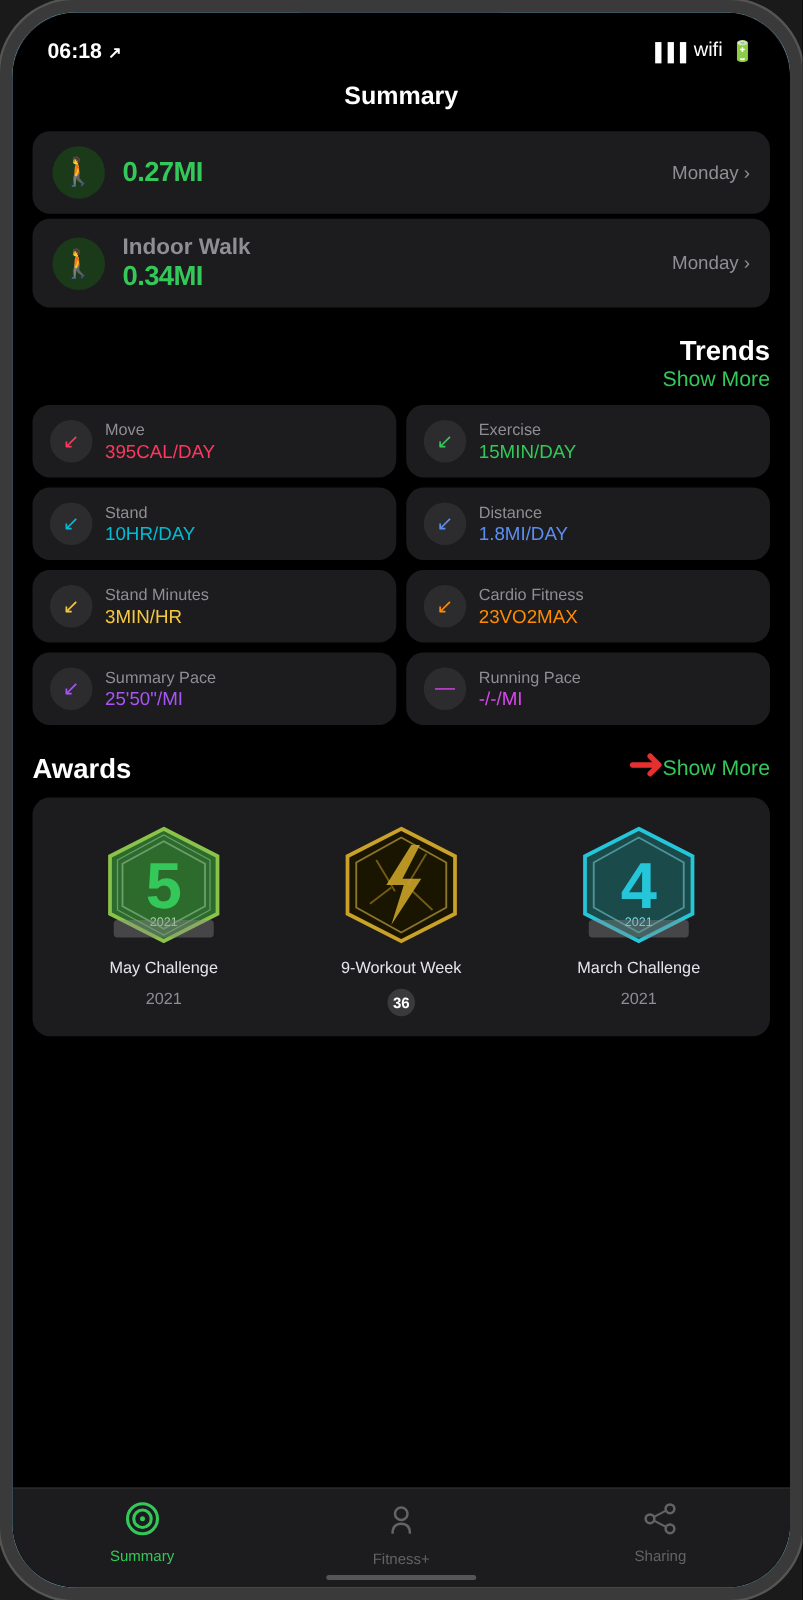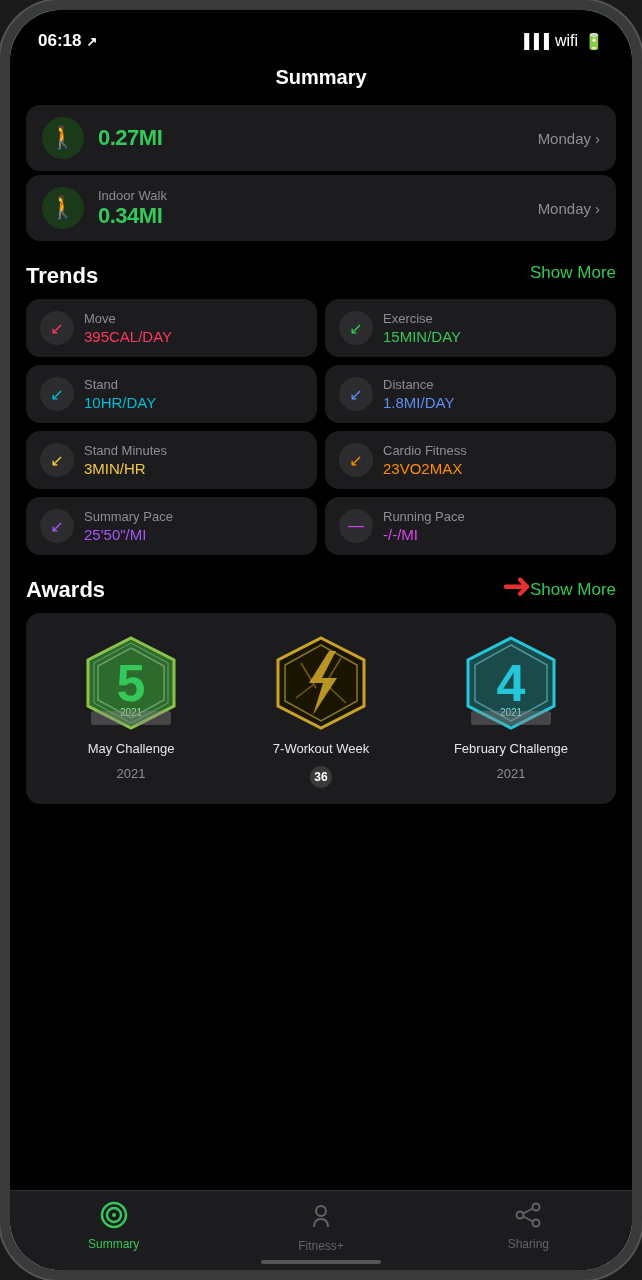--- a/index.html
+++ b/index.html
@@ -102,42 +102,43 @@
       border-radius: 50%;
       background: #2a4a2a;
       display: flex;
       align-items: center;
       justify-content: center;
       font-size: 22px;
     }
     .activity-info {}
     .activity-label {
       color: #8e8e93;
-      font-size: 13px;
-      font-weight: 400;
+      font-size: 18px;
+      font-weight: 700;
     }
     .activity-value {
       color: #34c759;
       font-size: 22px;
       font-weight: 700;
       letter-spacing: -0.5px;
     }
     .activity-right {
       color: #8e8e93;
       font-size: 15px;
       display: flex;
       align-items: center;
       gap: 4px;
     }
     
     .section-header {
       display: flex;
       justify-content: space-between;
-      align-items: flex-start;
+      align-items: flex-end;
       padding: 18px 16px 10px;
+      flex-direction: column;
     }
     .section-title {
       color: #fff;
       font-size: 22px;
       font-weight: 700;
     }
     .section-link {
       color: #34c759;
       font-size: 17px;
       font-weight: 500;
@@ -463,37 +464,37 @@
               <polygon points="50,5 93,27 93,73 50,95 7,73 7,27" fill="#1a1500" stroke="#c9a227" stroke-width="3"></polygon>
               <polygon points="50,12 86,32 86,68 50,88 14,68 14,32" fill="none" stroke="#d4b84a" stroke-width="1.5" opacity="0.6"></polygon>
 
               <polygon points="58,18 38,50 52,50 42,82 66,45 51,45 65,18" fill="#c9a227" opacity="0.9"></polygon>
 
               <line x1="30" y1="30" x2="45" y2="55" stroke="#c9a227" stroke-width="1.5" opacity="0.5"></line>
               <line x1="70" y1="25" x2="55" y2="50" stroke="#c9a227" stroke-width="1.5" opacity="0.5"></line>
               <line x1="25" y1="65" x2="42" y2="52" stroke="#c9a227" stroke-width="1.5" opacity="0.5"></line>
               <line x1="75" y1="70" x2="58" y2="54" stroke="#c9a227" stroke-width="1.5" opacity="0.5"></line>
             </svg>
-            <span class="award-name">7-Workout Week</span>
+            <span class="award-name">9-Workout Week</span>
             <div class="award-badge-number">36</div>
           </div>
 
           <div class="award-item">
             <svg class="badge-svg" viewBox="0 0 100 100">
 
               <polygon points="50,5 93,27 93,73 50,95 7,73 7,27" fill="#1a4a4a" stroke="#26c6da" stroke-width="3"></polygon>
               <polygon points="50,12 86,32 86,68 50,88 14,68 14,32" fill="none" stroke="#80deea" stroke-width="1.5" opacity="0.5"></polygon>
 
               <text x="50" y="68" text-anchor="middle" font-size="52" font-weight="900" fill="#26c6da" font-family="Arial Black, sans-serif">4</text>
 
               <text x="50" y="83" text-anchor="middle" font-size="10" fill="#80deea" font-family="Arial, sans-serif">2021</text>
 
               <rect x="10" y="78" width="80" height="14" rx="3" fill="#888" opacity="0.4"></rect>
             </svg>
-            <span class="award-name">February Challenge</span>
+            <span class="award-name">March Challenge</span>
             <span class="award-year">2021</span>
           </div>
         </div>
       </div>
 
       <div style="height:20px;"></div>
     </div>
 
     <div class="tab-bar">
       <div class="tab-item tab-active">

